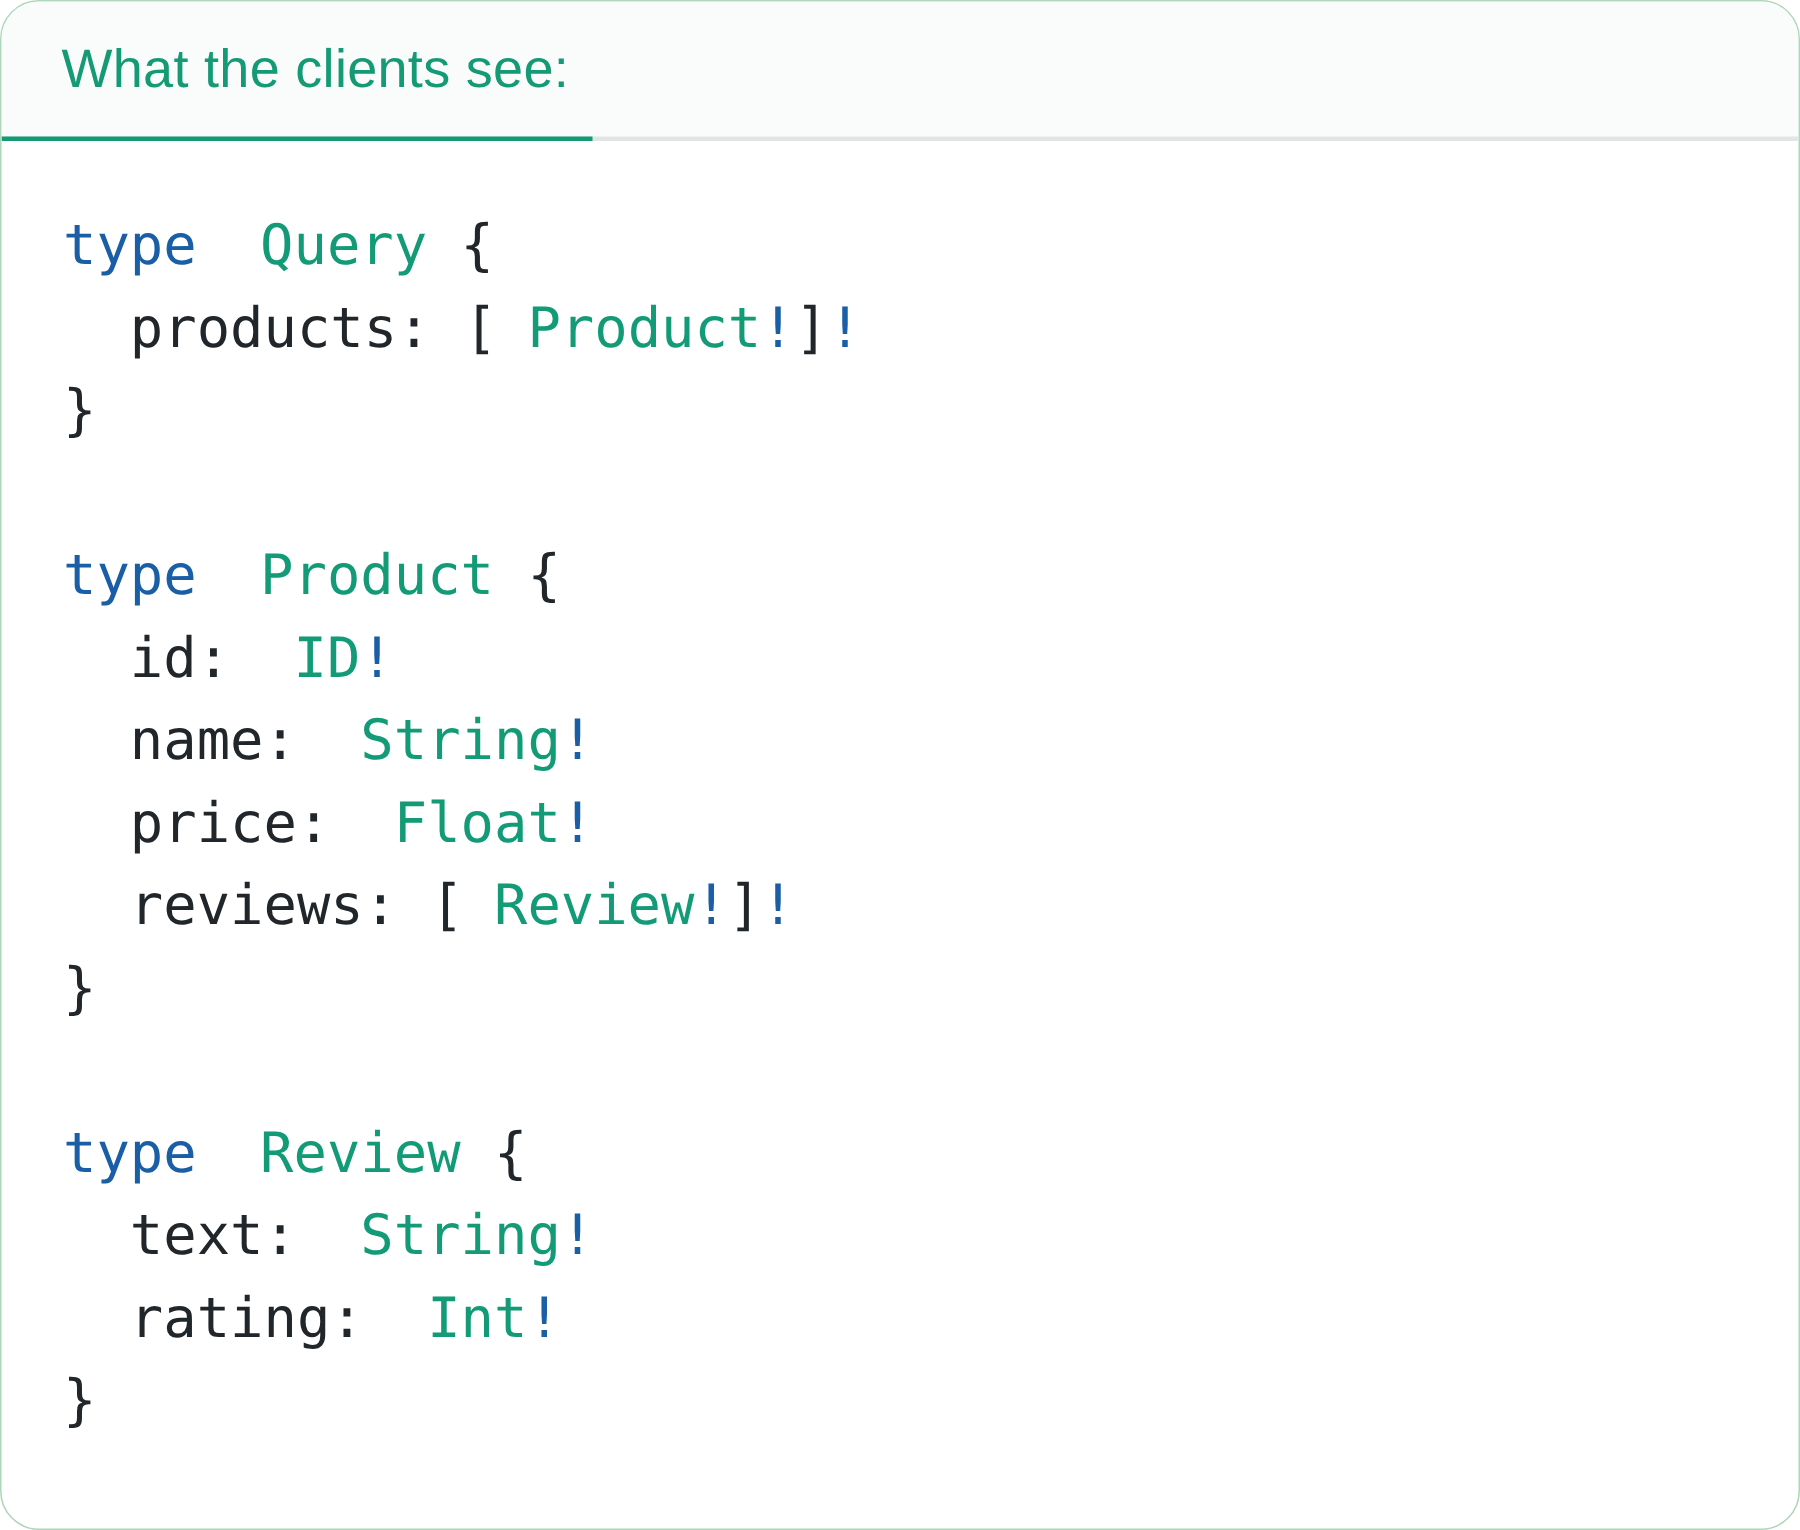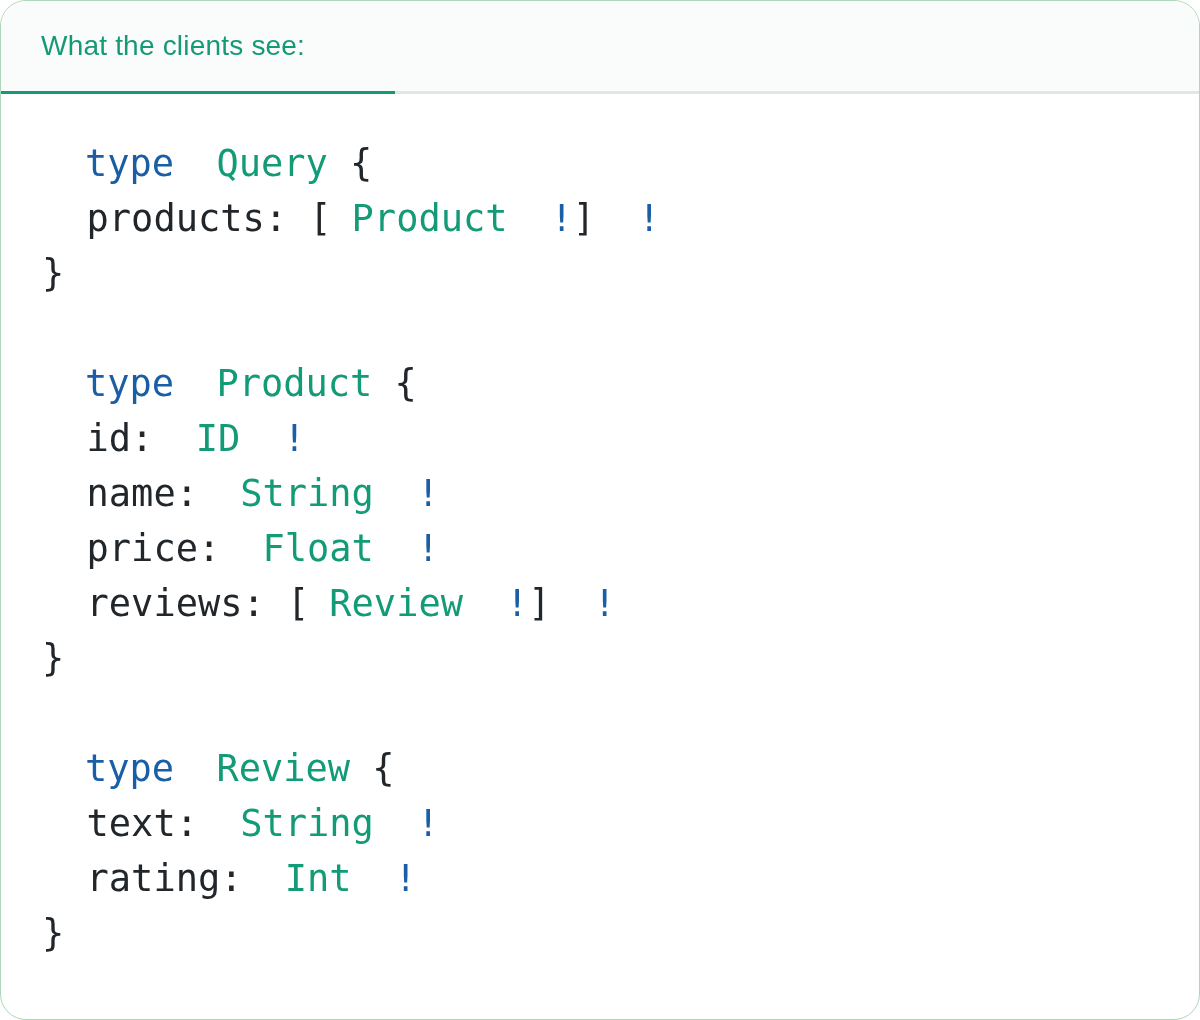--- a/index.html
+++ b/index.html
@@ -39,21 +39,21 @@
     align-items: center;
   }
   .tab {
     height: 100%;
     display: flex;
     align-items: center;
     padding-left: 40px;
     cursor: pointer;
   }
   .tab-label {
-    font-size: 28px;
+    font-size: 36px;
     font-weight: 500;
     letter-spacing: 0.2px;
     color: var(--accent-green);
   }
   .active-underline {
     position: absolute;
     left: 0;
     bottom: -3px;
     width: 394px;
     height: 3px;
@@ -63,21 +63,21 @@
     margin: 0;
     padding: 42px 30px 40px 41px;
     font-family: "DejaVu Sans Mono", monospace;
     font-size: 37px;
     line-height: 55px;
     color: var(--text-dark);
     white-space: pre;
   }
   .code-line { height: 55px; }
   .tok-pl { color: var(--text-dark); }
-  .tok-kw { color: var(--keyword-blue); margin-left: 43px; }
+  .tok-kw { color: var(--keyword-blue); }
   .tok-ty { color: var(--type-green); margin-left: 20px; }
 </style>
 </head>
 <body>
 
 <div class="card">
   <div class="tabbar">
     <div class="tab">
       <span class="tab-label">What the clients see:</span>
     </div>

